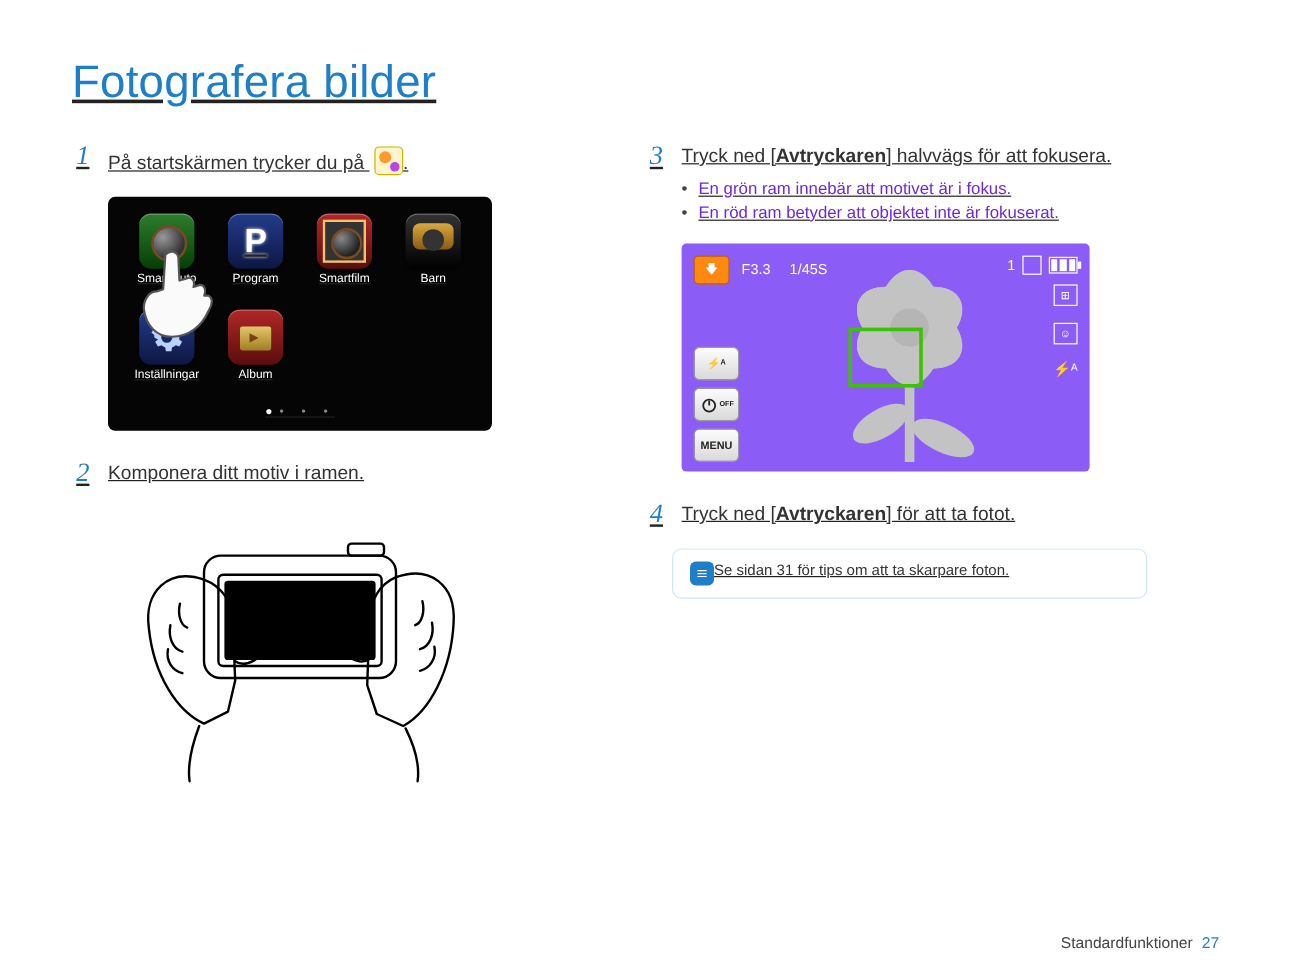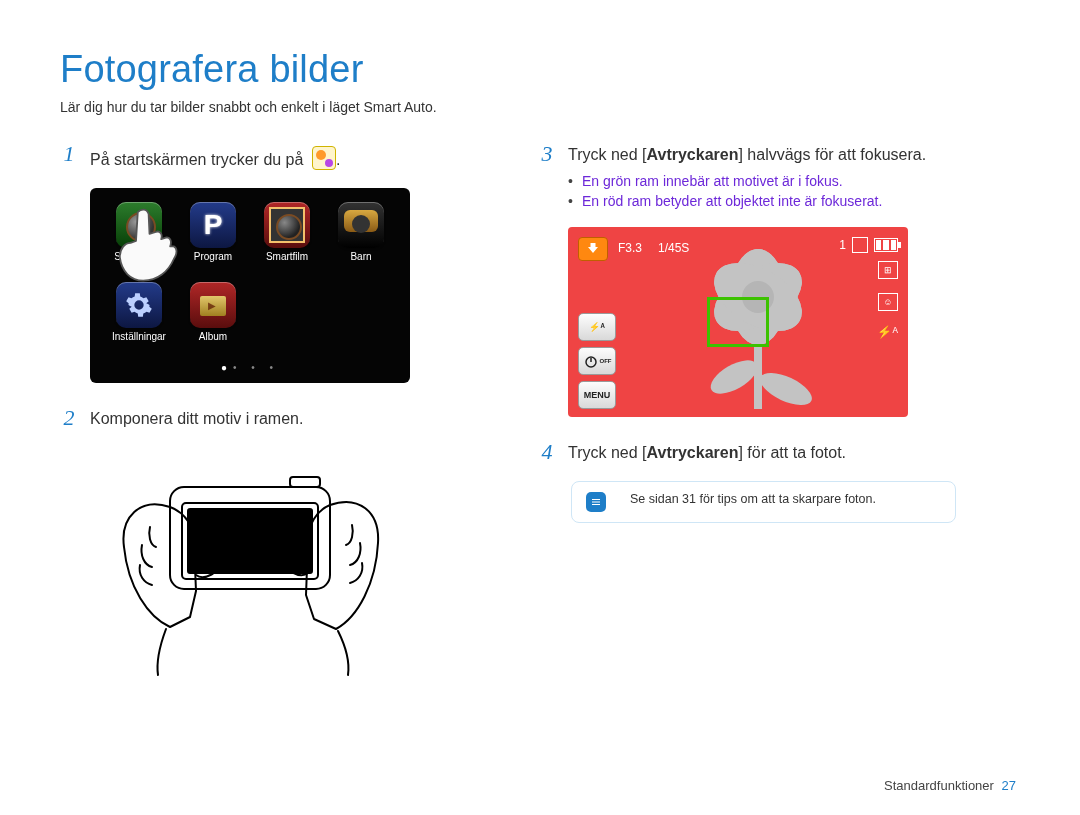--- a/index.html
+++ b/index.html
@@ -10,20 +10,21 @@
     font-family: "Helvetica Neue", Helvetica, Arial, sans-serif;
     background: #fff;
     color: #222;
   }
   .page {
     position: relative;
     width: 1016px;
     height: 815px;
     box-sizing: border-box;
     padding: 48px 60px 0 60px;
+    text-decoration: underline;
   }
   .title {
     font-size: 38px;
     font-weight: 300;
     color: #1e7ec8;
     letter-spacing: 0.2px;
     margin: 0;
   }
   .subtitle {
     margin-top: 8px;
@@ -183,21 +184,21 @@
     width: 300px;
     height: 230px;
     margin: 8px 0 0 40px;
   }
   .camera-art svg { width: 100%; height: 100%; }
 
   
   .preview {
     width: 340px;
     height: 190px;
-    background: #ef4444;
+    background: #8b5cf6;
     border-radius: 4px;
     margin: 2px 0 24px 30px;
     position: relative;
     overflow: hidden;
     font-family: Arial, sans-serif;
   }
   .flower {
     position: absolute;
     left: 70px;
     top: -10px;
@@ -281,27 +282,27 @@
     flex-direction:column;
     gap: 14px;
     color:#fff;
     font-size:12px;
     align-items:center;
   }
   .right-icons .ri { width:18px; height:16px; border:1px solid #fff; display:flex;align-items:center;justify-content:center; font-size:9px;}
 
   
   .tip {
-    margin-left: 33px;
+    margin-left: 22px;
     border: 1px solid #cfe6f6;
     border-radius: 8px;
     padding: 10px 14px;
     display: flex;
     align-items: flex-start;
-    gap: 24px;
+    gap: 0;
     font-size: 12.5px;
     color: #333;
   }
   .tip-icon {
     width: 20px;
     height: 20px;
     background: #1e7ec8;
     border-radius: 5px;
     position: relative;
     flex-shrink: 0;
@@ -323,21 +324,20 @@
     font-size: 13px;
     color: #444;
   }
   .footer .pg { color: #1e7ec8; margin-left: 4px; }
 </style>
 </head>
 <body>
 
 <div class="page">
   <h1 class="title">Fotografera bilder</h1>
-  <div class="subtitle">Lär dig hur du tar bilder snabbt och enkelt i läget Smart Auto.</div>
 
   <div class="columns">
 
     <div class="col">
 
       <div class="step">
         <div class="step-num">1</div>
         <div class="step-text">
           <span>På startskärmen trycker du på</span>
           <span class="inline-icon"></span>.

